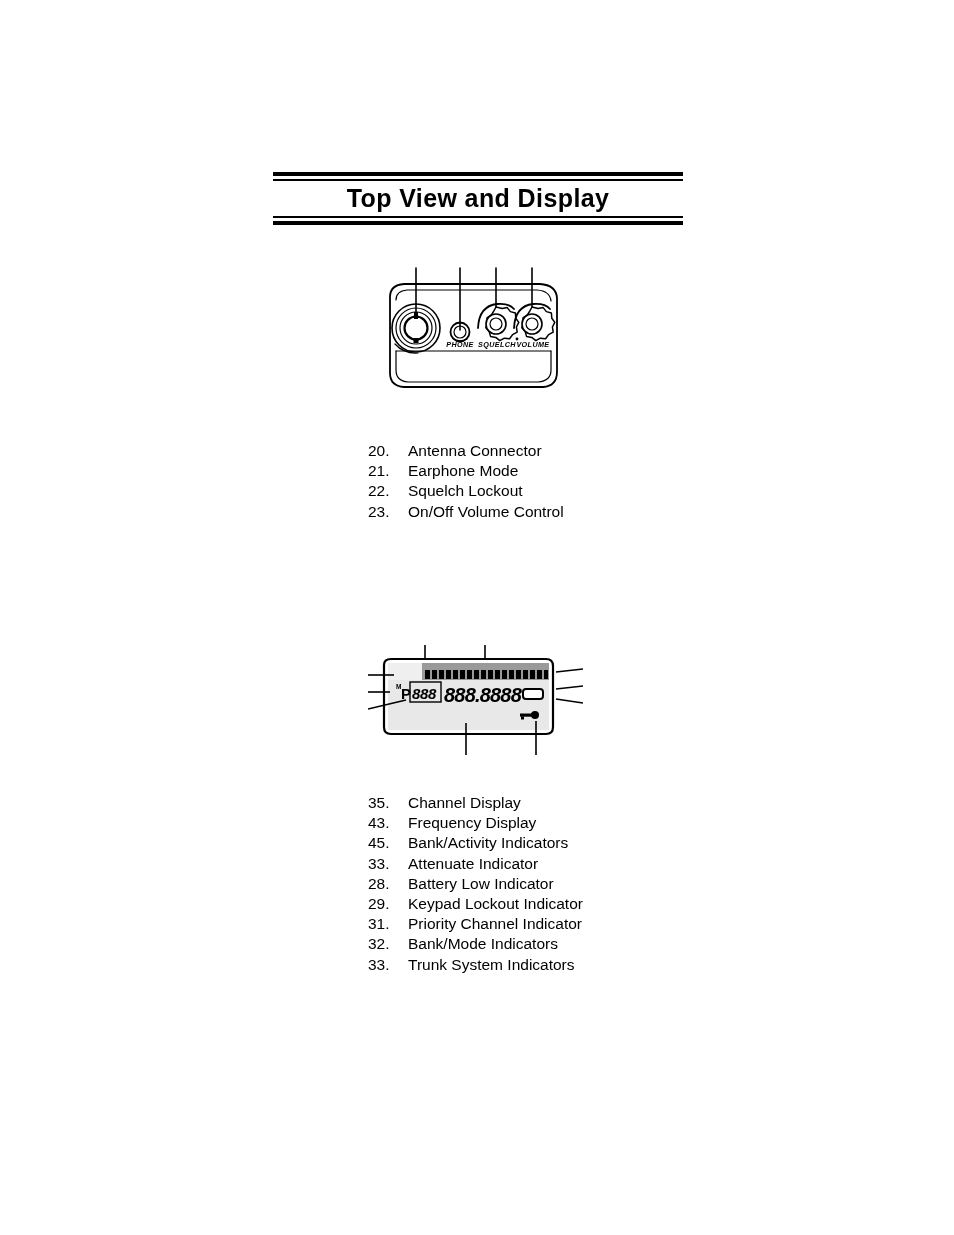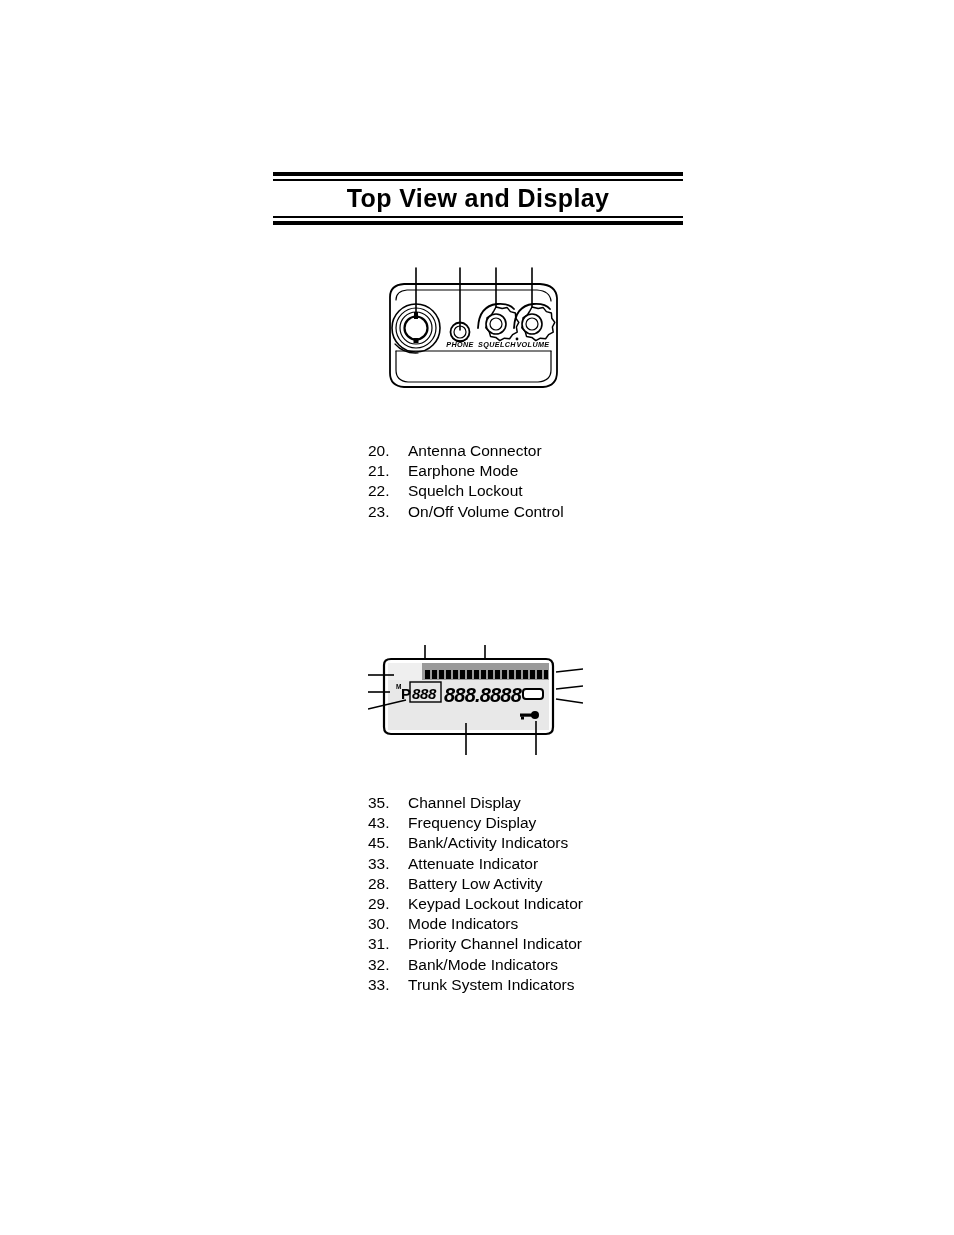--- a/index.html
+++ b/index.html
@@ -293,31 +293,27 @@
   <div class="item-row">
     <span class="item-num">45.</span>
     <span class="item-label">Bank/Activity Indicators</span>
   </div>
   <div class="item-row">
     <span class="item-num">33.</span>
     <span class="item-label">Attenuate Indicator</span>
   </div>
   <div class="item-row">
     <span class="item-num">28.</span>
-    <span class="item-label">Battery Low Activity</span>
+    <span class="item-label">Battery Low Indicator</span>
   </div>
   <div class="item-row">
     <span class="item-num">29.</span>
     <span class="item-label">Keypad Lockout Indicator</span>
   </div>
   <div class="item-row">
-    <span class="item-num">30.</span>
-    <span class="item-label">Mode Indicators</span>
-  </div>
-  <div class="item-row">
     <span class="item-num">31.</span>
     <span class="item-label">Priority Channel Indicator</span>
   </div>
   <div class="item-row">
     <span class="item-num">32.</span>
     <span class="item-label">Bank/Mode Indicators</span>
   </div>
   <div class="item-row">
     <span class="item-num">33.</span>
     <span class="item-label">Trunk System Indicators</span>

